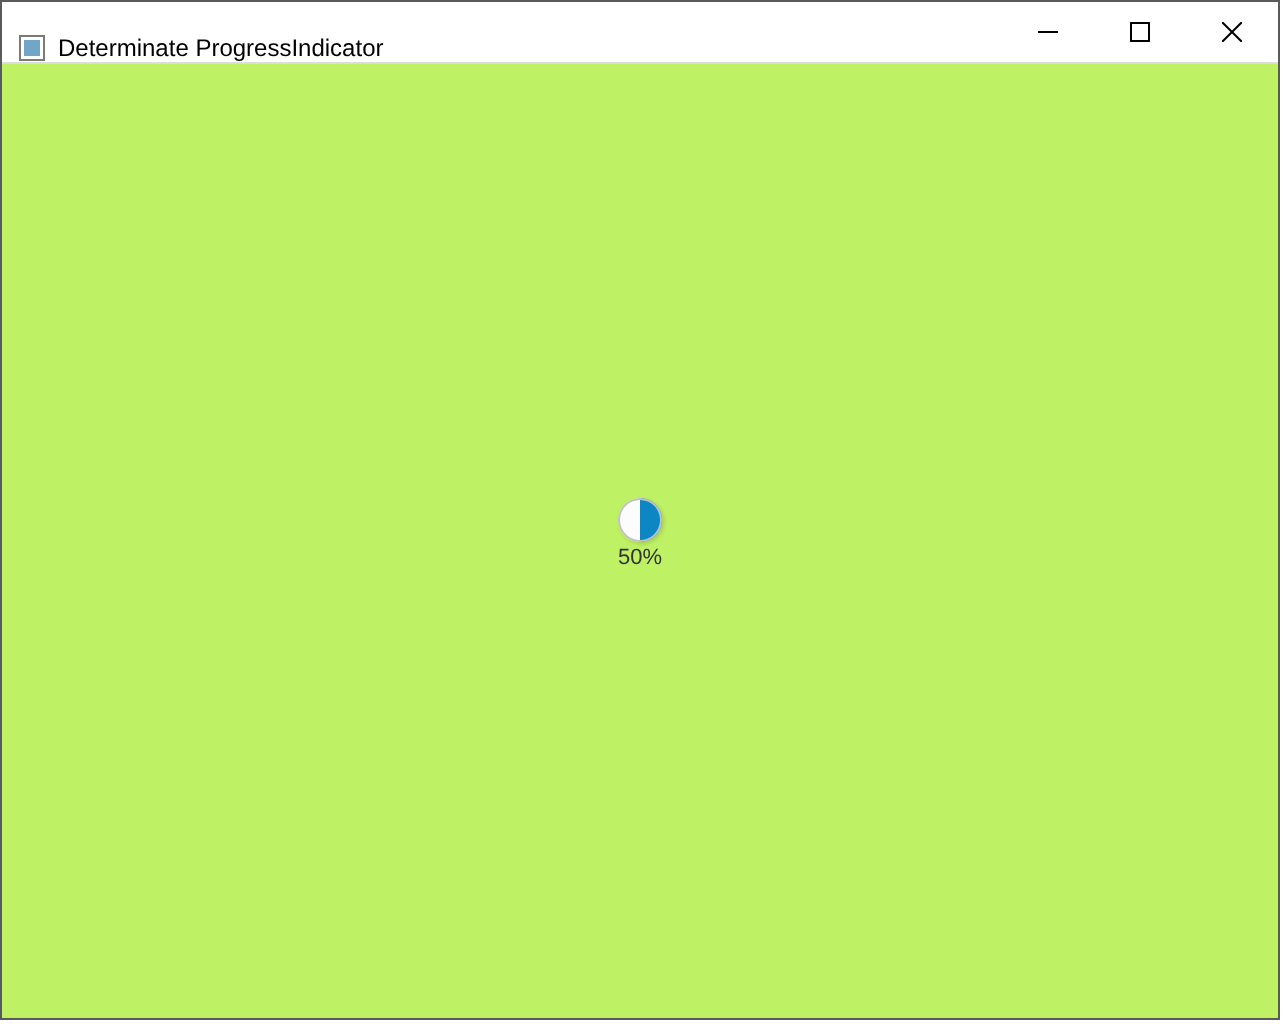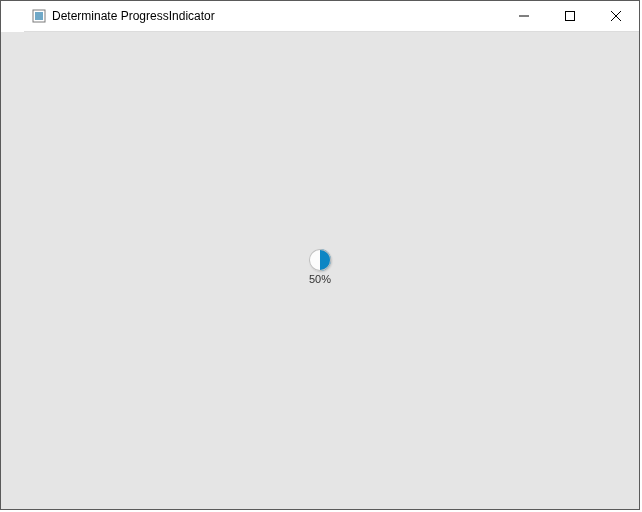--- a/index.html
+++ b/index.html
@@ -17,27 +17,26 @@
     border: 1px solid #5a5a5a;
     box-sizing: border-box;
     display: flex;
     flex-direction: column;
     background: #ffffff;
   }
   .titlebar {
     height: 30px;
     background: #ffffff;
     display: flex;
-    align-items: center;
+    align-items: flex-end;
     justify-content: space-between;
     padding-left: 8px;
     font-size: 12px;
     color: #000000;
     border-bottom: 1px solid #dcdcdc;
-    margin-left: 23px;
   }
   .title-left {
     display: flex;
     align-items: center;
     gap: 6px;
   }
   .app-icon {
     width: 14px;
     height: 14px;
     display: inline-block;
@@ -56,21 +55,21 @@
     align-items: center;
     justify-content: center;
     font-size: 10px;
     color: #000000;
   }
   .win-btn svg {
     display: block;
   }
   .content {
     flex: 1;
-    background: #e5e5e5;
+    background: #bef264;
     display: flex;
     align-items: center;
     justify-content: center;
     flex-direction: column;
   }
   .progress-wrapper {
     display: flex;
     flex-direction: column;
     align-items: center;
     transform: translateY(-4px);

